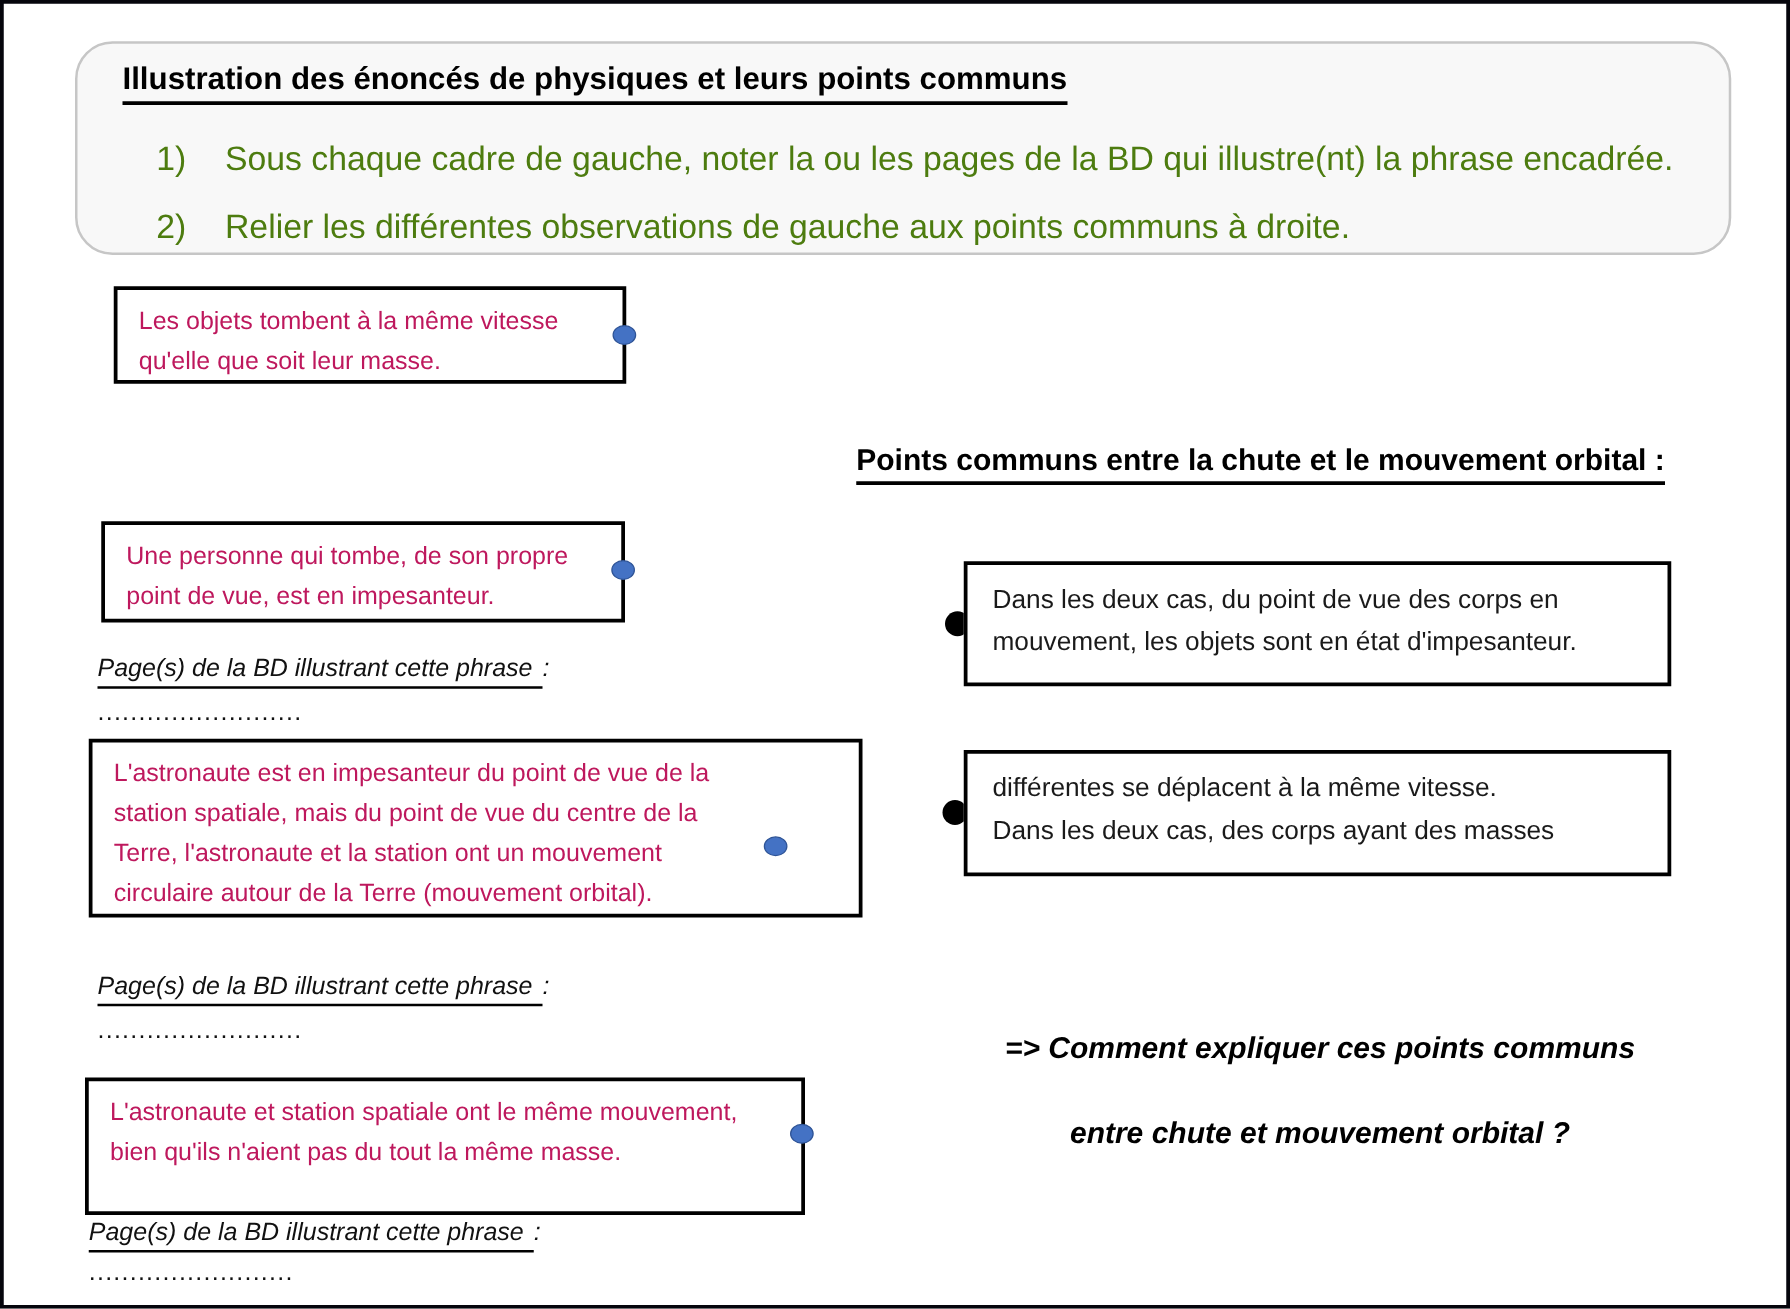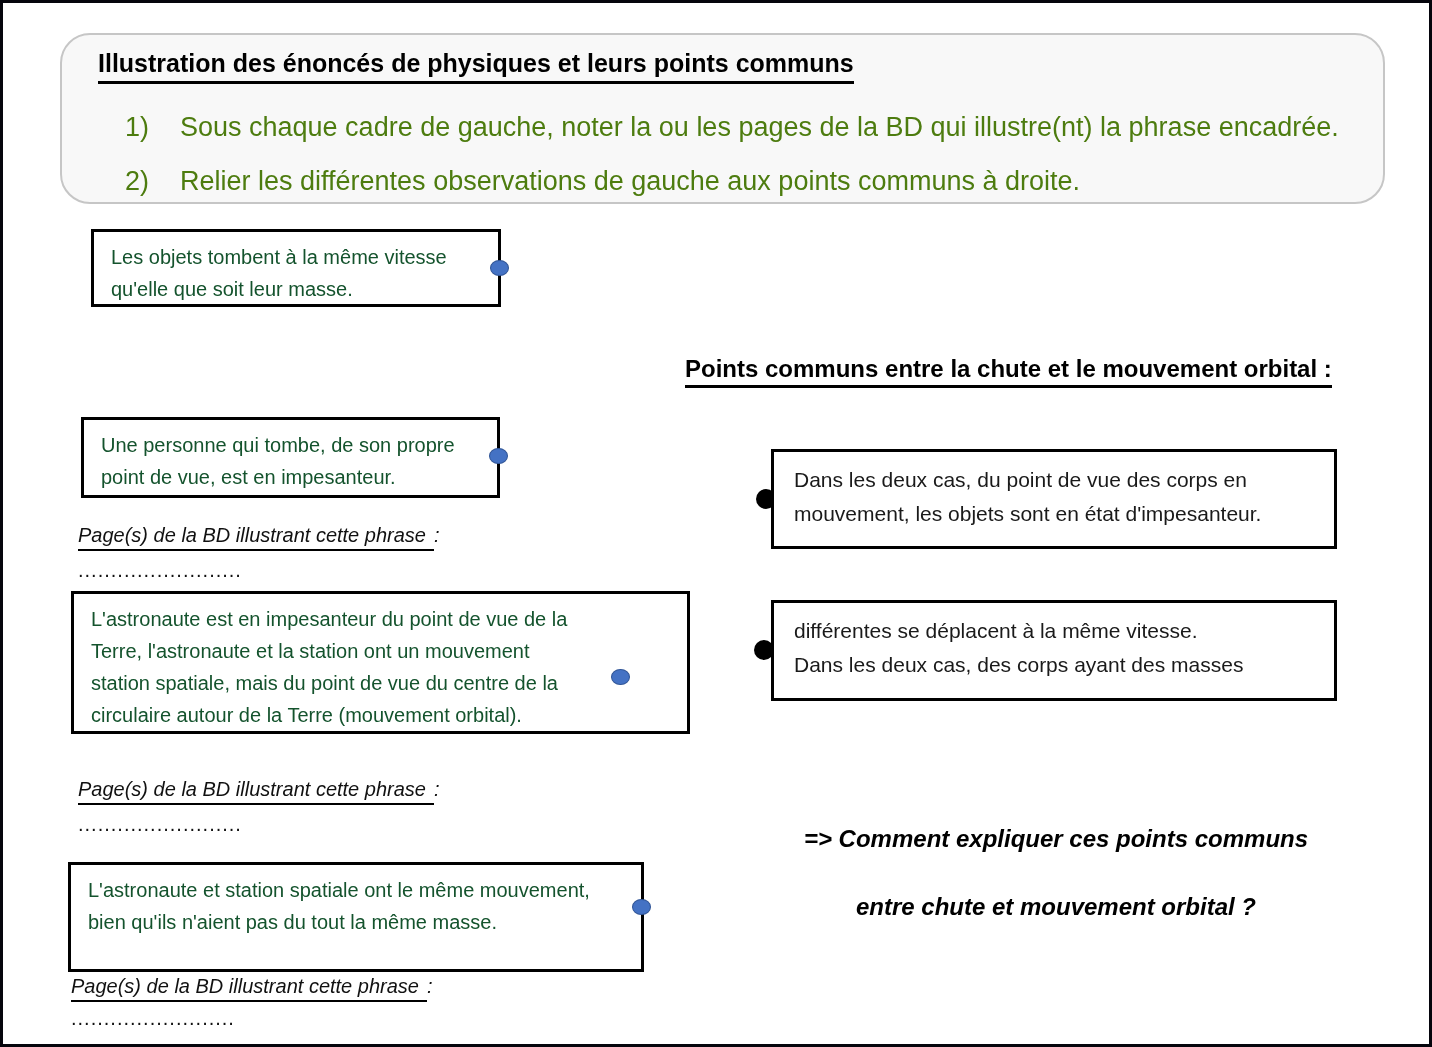--- a/index.html
+++ b/index.html
@@ -49,21 +49,21 @@
   .instr-1 { top: 77px; }
   .instr-2 { top: 131px; }
 
   
   .stmt-box {
     position: absolute;
     border: 3px solid #000;
     background: #fff;
     font-size: 20px;
     line-height: 32px;
-    color: #14532d;
+    color: #be185d;
     padding: 9px 0 0 17px;
   }
   .stmt-box .line { display: block; white-space: nowrap; }
   .box-1 { left: 88px; top: 226px; width: 410px; height: 78px; }
   .box-2 { left: 78px; top: 414px; width: 419px; height: 81px; }
   .box-3 { left: 68px; top: 588px; width: 619px; height: 143px; }
   .box-4 { left: 65px; top: 859px; width: 576px; height: 110px; }
 
   
   .answer-line {
@@ -183,22 +183,22 @@
     <span class="line">point de vue, est en impesanteur.</span>
   </div>
   <span class="dot-blue db-2"></span>
   <div class="answer-line al-2">
     <span class="answer-label">Page(s) de la BD illustrant cette phrase</span><span>:</span>
   </div>
   <div class="answer-dots-line ad-2">.........................</div>
 
   <div class="stmt-box box-3">
     <span class="line">L'astronaute est en impesanteur du point de vue de la</span>
+    <span class="line">station spatiale, mais du point de vue du centre de la</span>
     <span class="line">Terre, l'astronaute et la station ont un mouvement</span>
-    <span class="line">station spatiale, mais du point de vue du centre de la</span>
     <span class="line">circulaire autour de la Terre (mouvement orbital).</span>
   </div>
   <span class="dot-blue db-3"></span>
   <div class="answer-line al-3">
     <span class="answer-label">Page(s) de la BD illustrant cette phrase</span><span>:</span>
   </div>
   <div class="answer-dots-line ad-3">.........................</div>
 
   <div class="stmt-box box-4">
     <span class="line">L'astronaute et station spatiale ont le même mouvement,</span>

